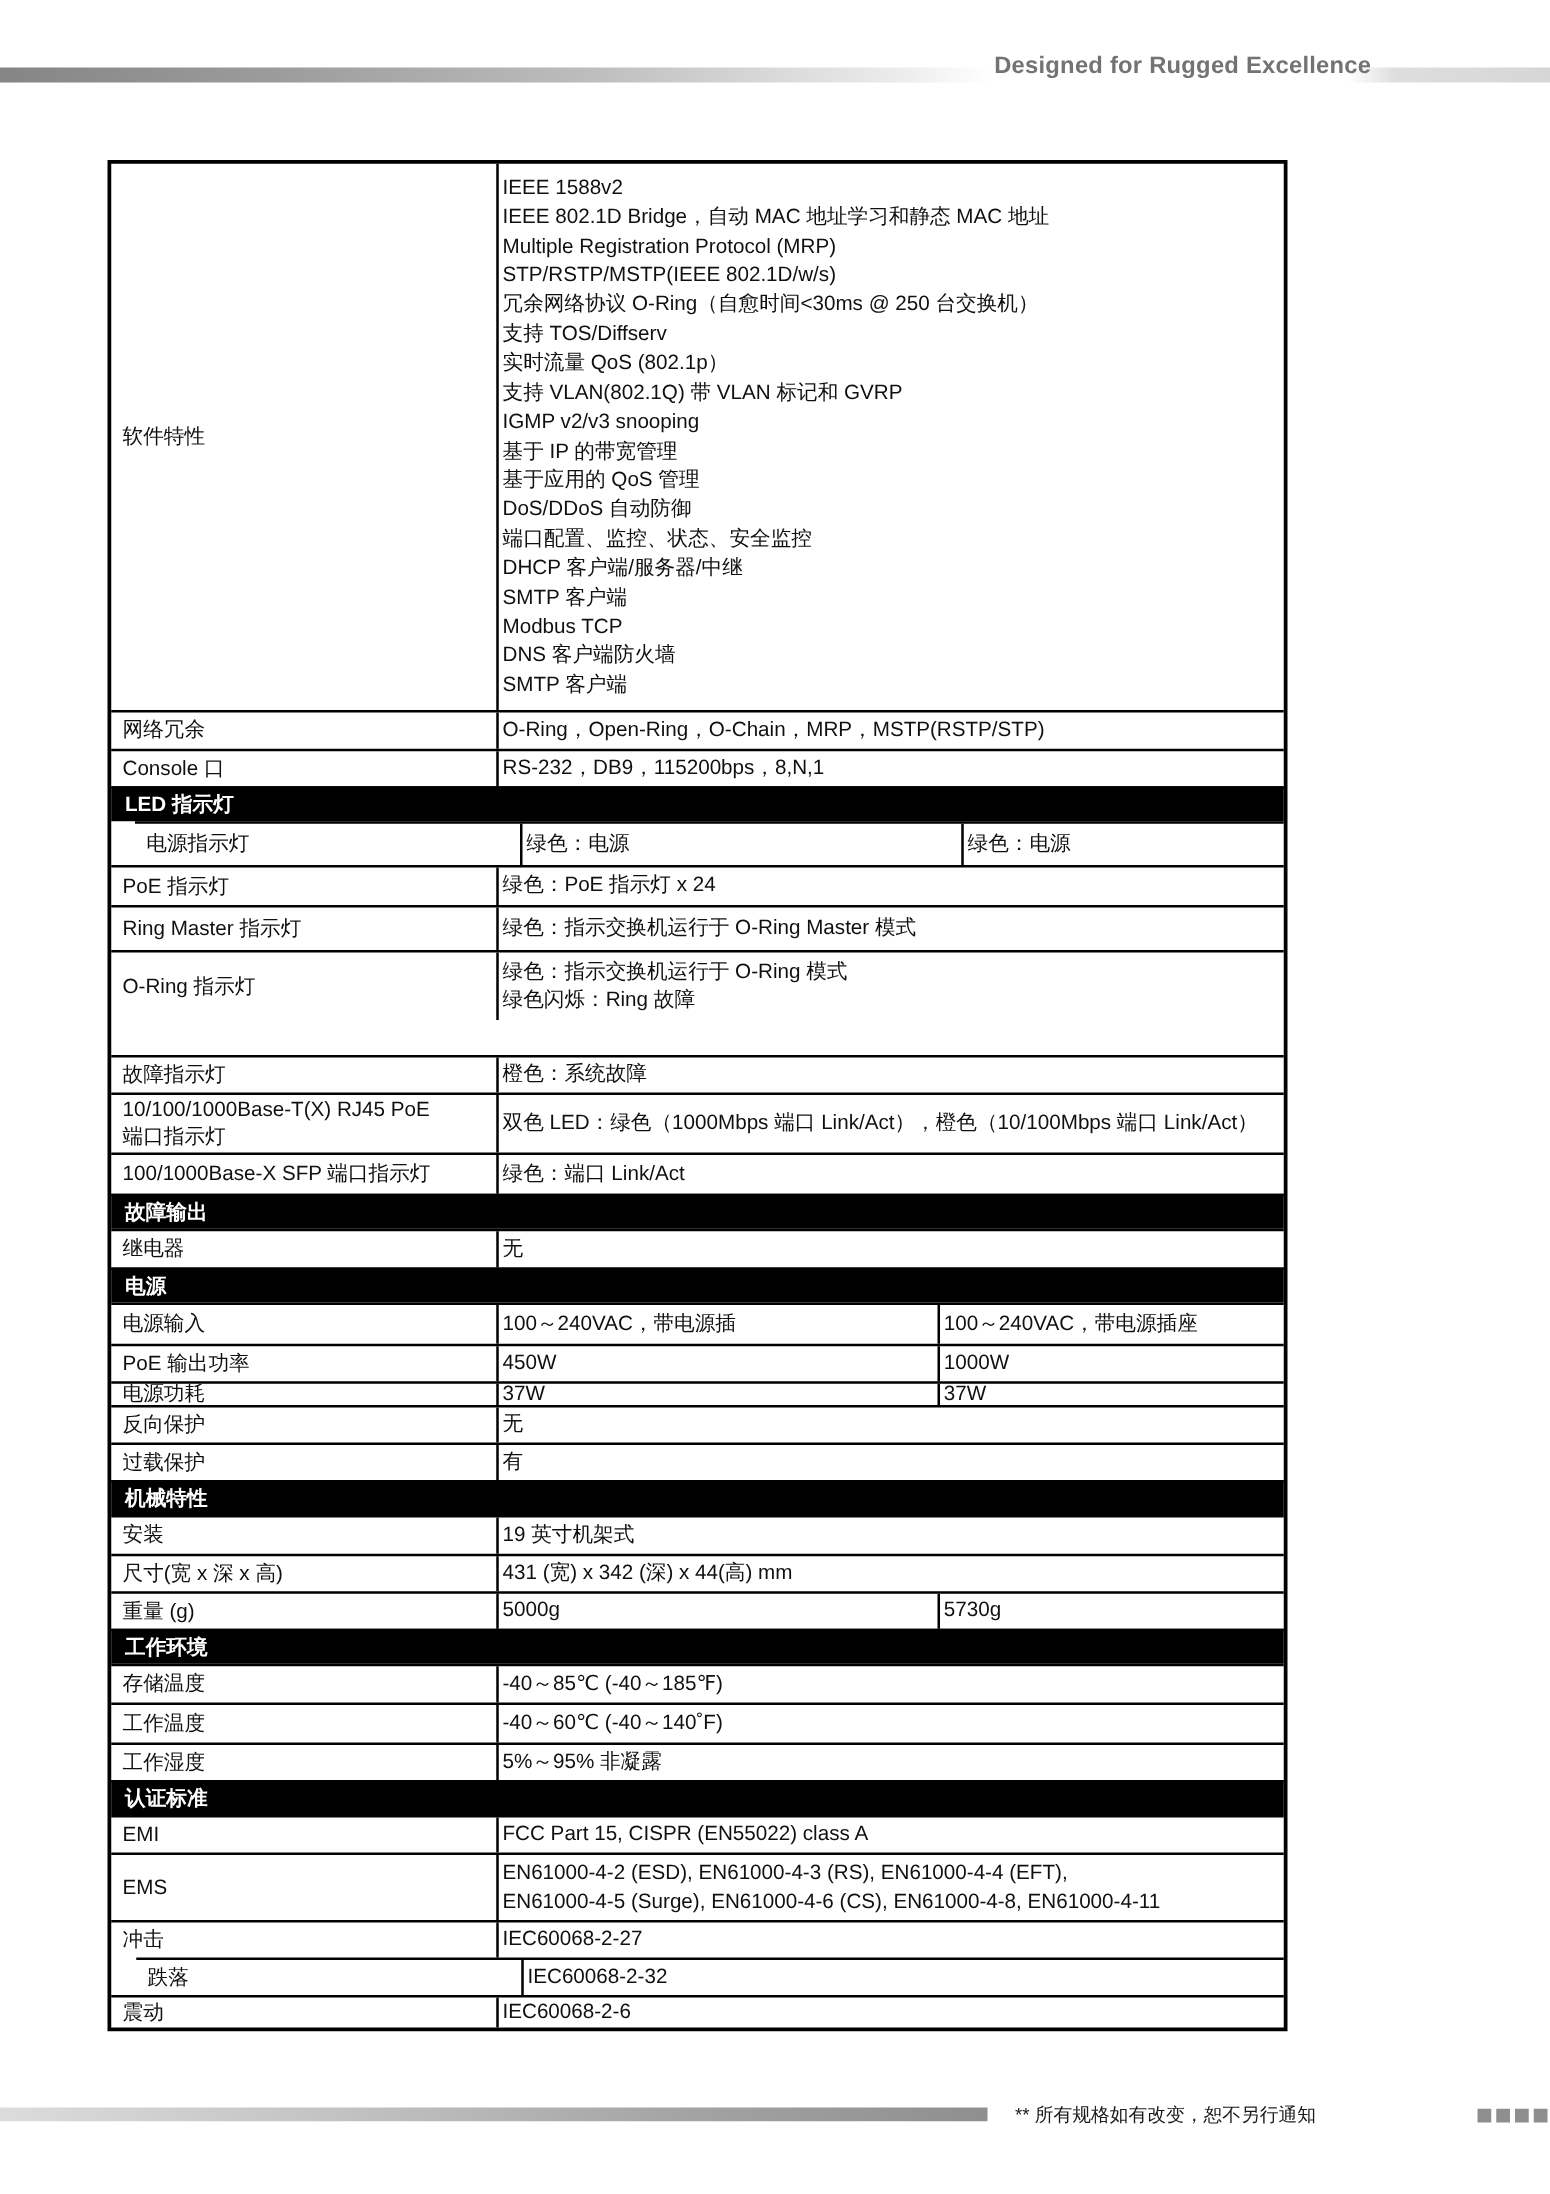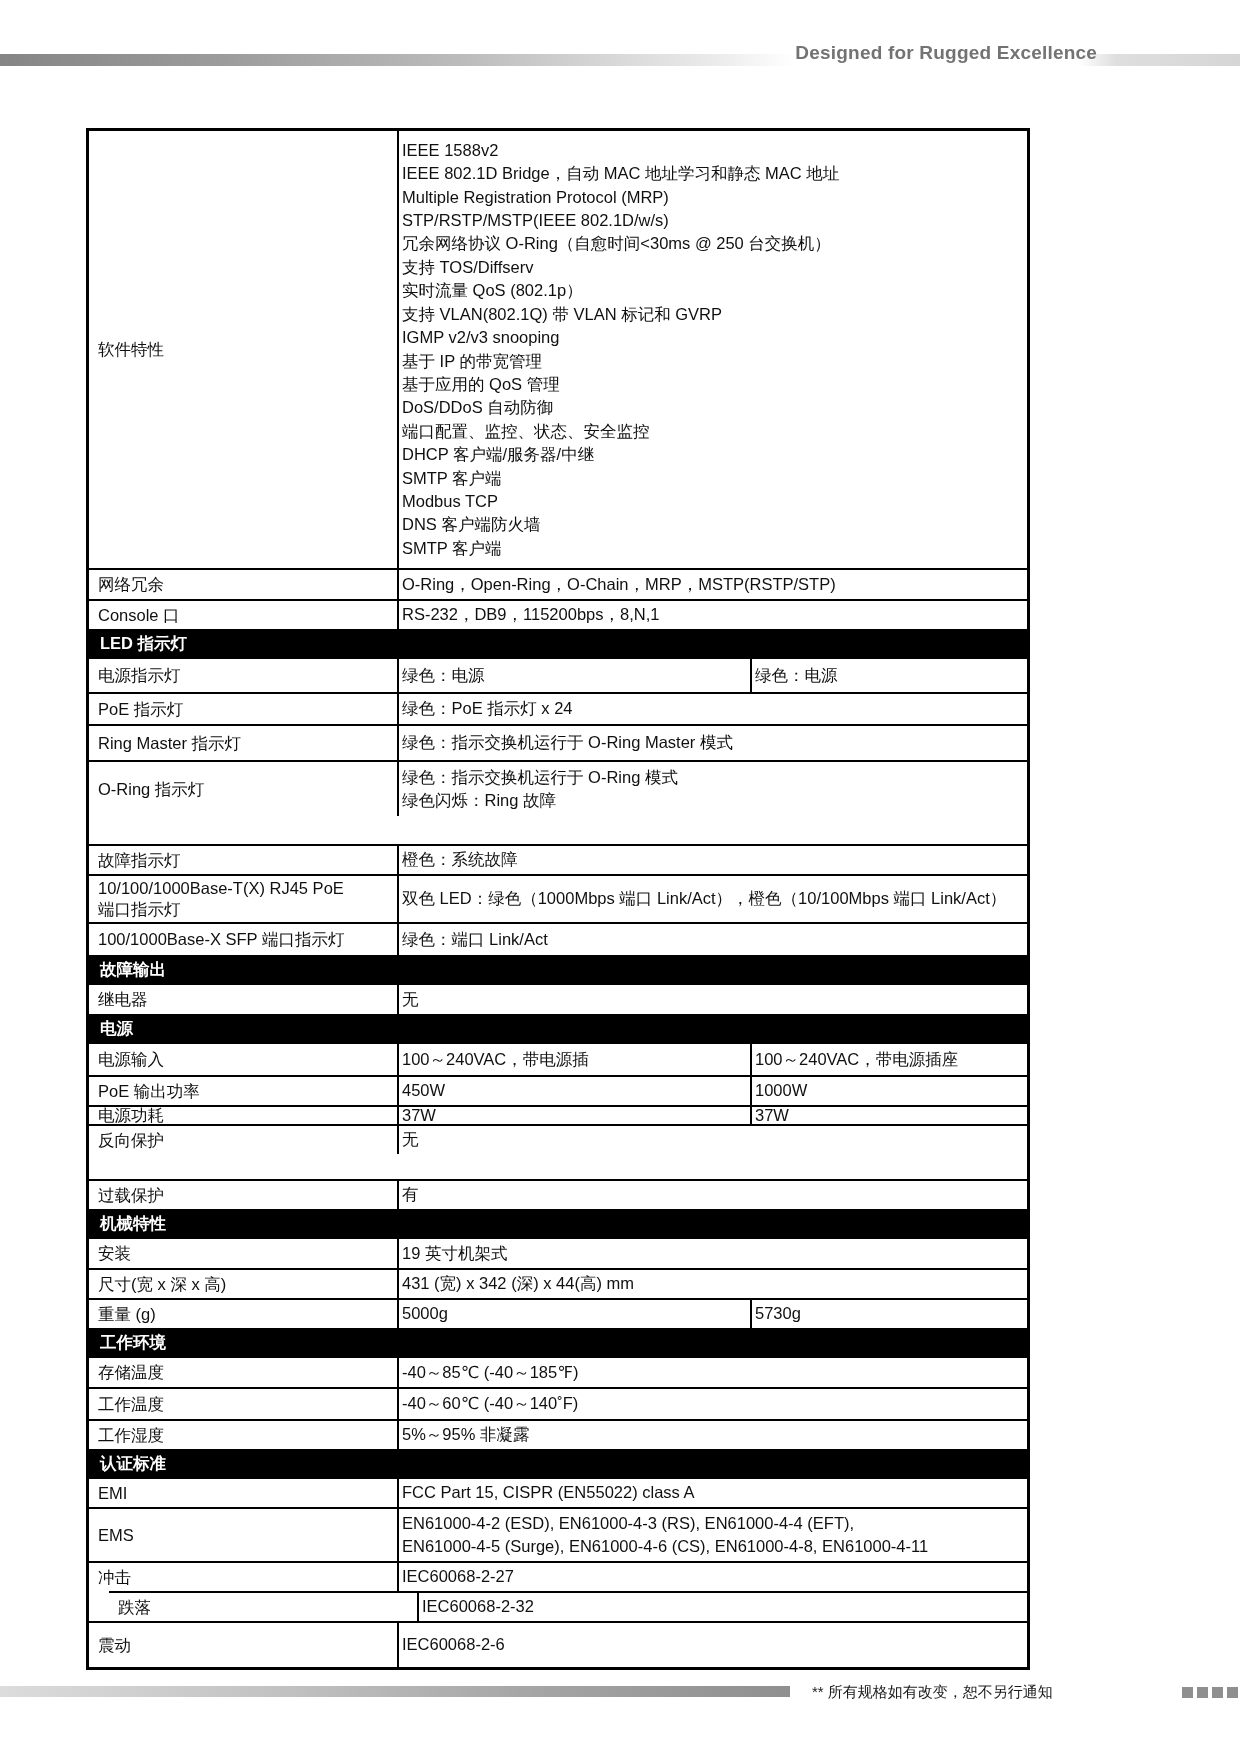--- a/index.html
+++ b/index.html
@@ -87,21 +87,21 @@
         <div class="cell label">
           <div class="line">Console 口</div>
         </div>
         <div class="cell value">
           <div class="line">RS-232，DB9，115200bps，8,N,1</div>
         </div>
       </div>
       <div class="trow section" style="height: 28px;">
         <div class="sec-label">LED 指示灯</div>
       </div>
-      <div class="trow" style="height: 35px;">
+      <div class="trow" style="height: 35px; margin-left: 19px;">
         <div class="cell label">
           <div class="line">电源指示灯</div>
         </div>
         <div class="cell value mid">
           <div class="line">绿色：电源</div>
         </div>
         <div class="cell value">
           <div class="line">绿色：电源</div>
         </div>
       </div>
@@ -203,21 +203,21 @@
         </div>
       </div>
       <div class="trow" style="height: 30px;">
         <div class="cell label">
           <div class="line">反向保护</div>
         </div>
         <div class="cell value">
           <div class="line">无</div>
         </div>
       </div>
-      <div class="trow" style="height: 30px; margin-top: 25px;">
+      <div class="trow" style="height: 30px;">
         <div class="cell label">
           <div class="line">过载保护</div>
         </div>
         <div class="cell value">
           <div class="line">有</div>
         </div>
       </div>
       <div class="trow section" style="height: 28px;">
         <div class="sec-label">机械特性</div>
       </div>
@@ -304,21 +304,21 @@
         </div>
       </div>
       <div class="trow" style="height: 30px; margin-left: 20px;">
         <div class="cell label">
           <div class="line">跌落</div>
         </div>
         <div class="cell value">
           <div class="line">IEC60068-2-32</div>
         </div>
       </div>
-      <div class="trow" style="height: 46px;">
+      <div class="trow" style="height: 26px;">
         <div class="cell label">
           <div class="line">震动</div>
         </div>
         <div class="cell value">
           <div class="line">IEC60068-2-6</div>
         </div>
       </div>
     </div>
 
   <div class="bottom-bar"></div>

